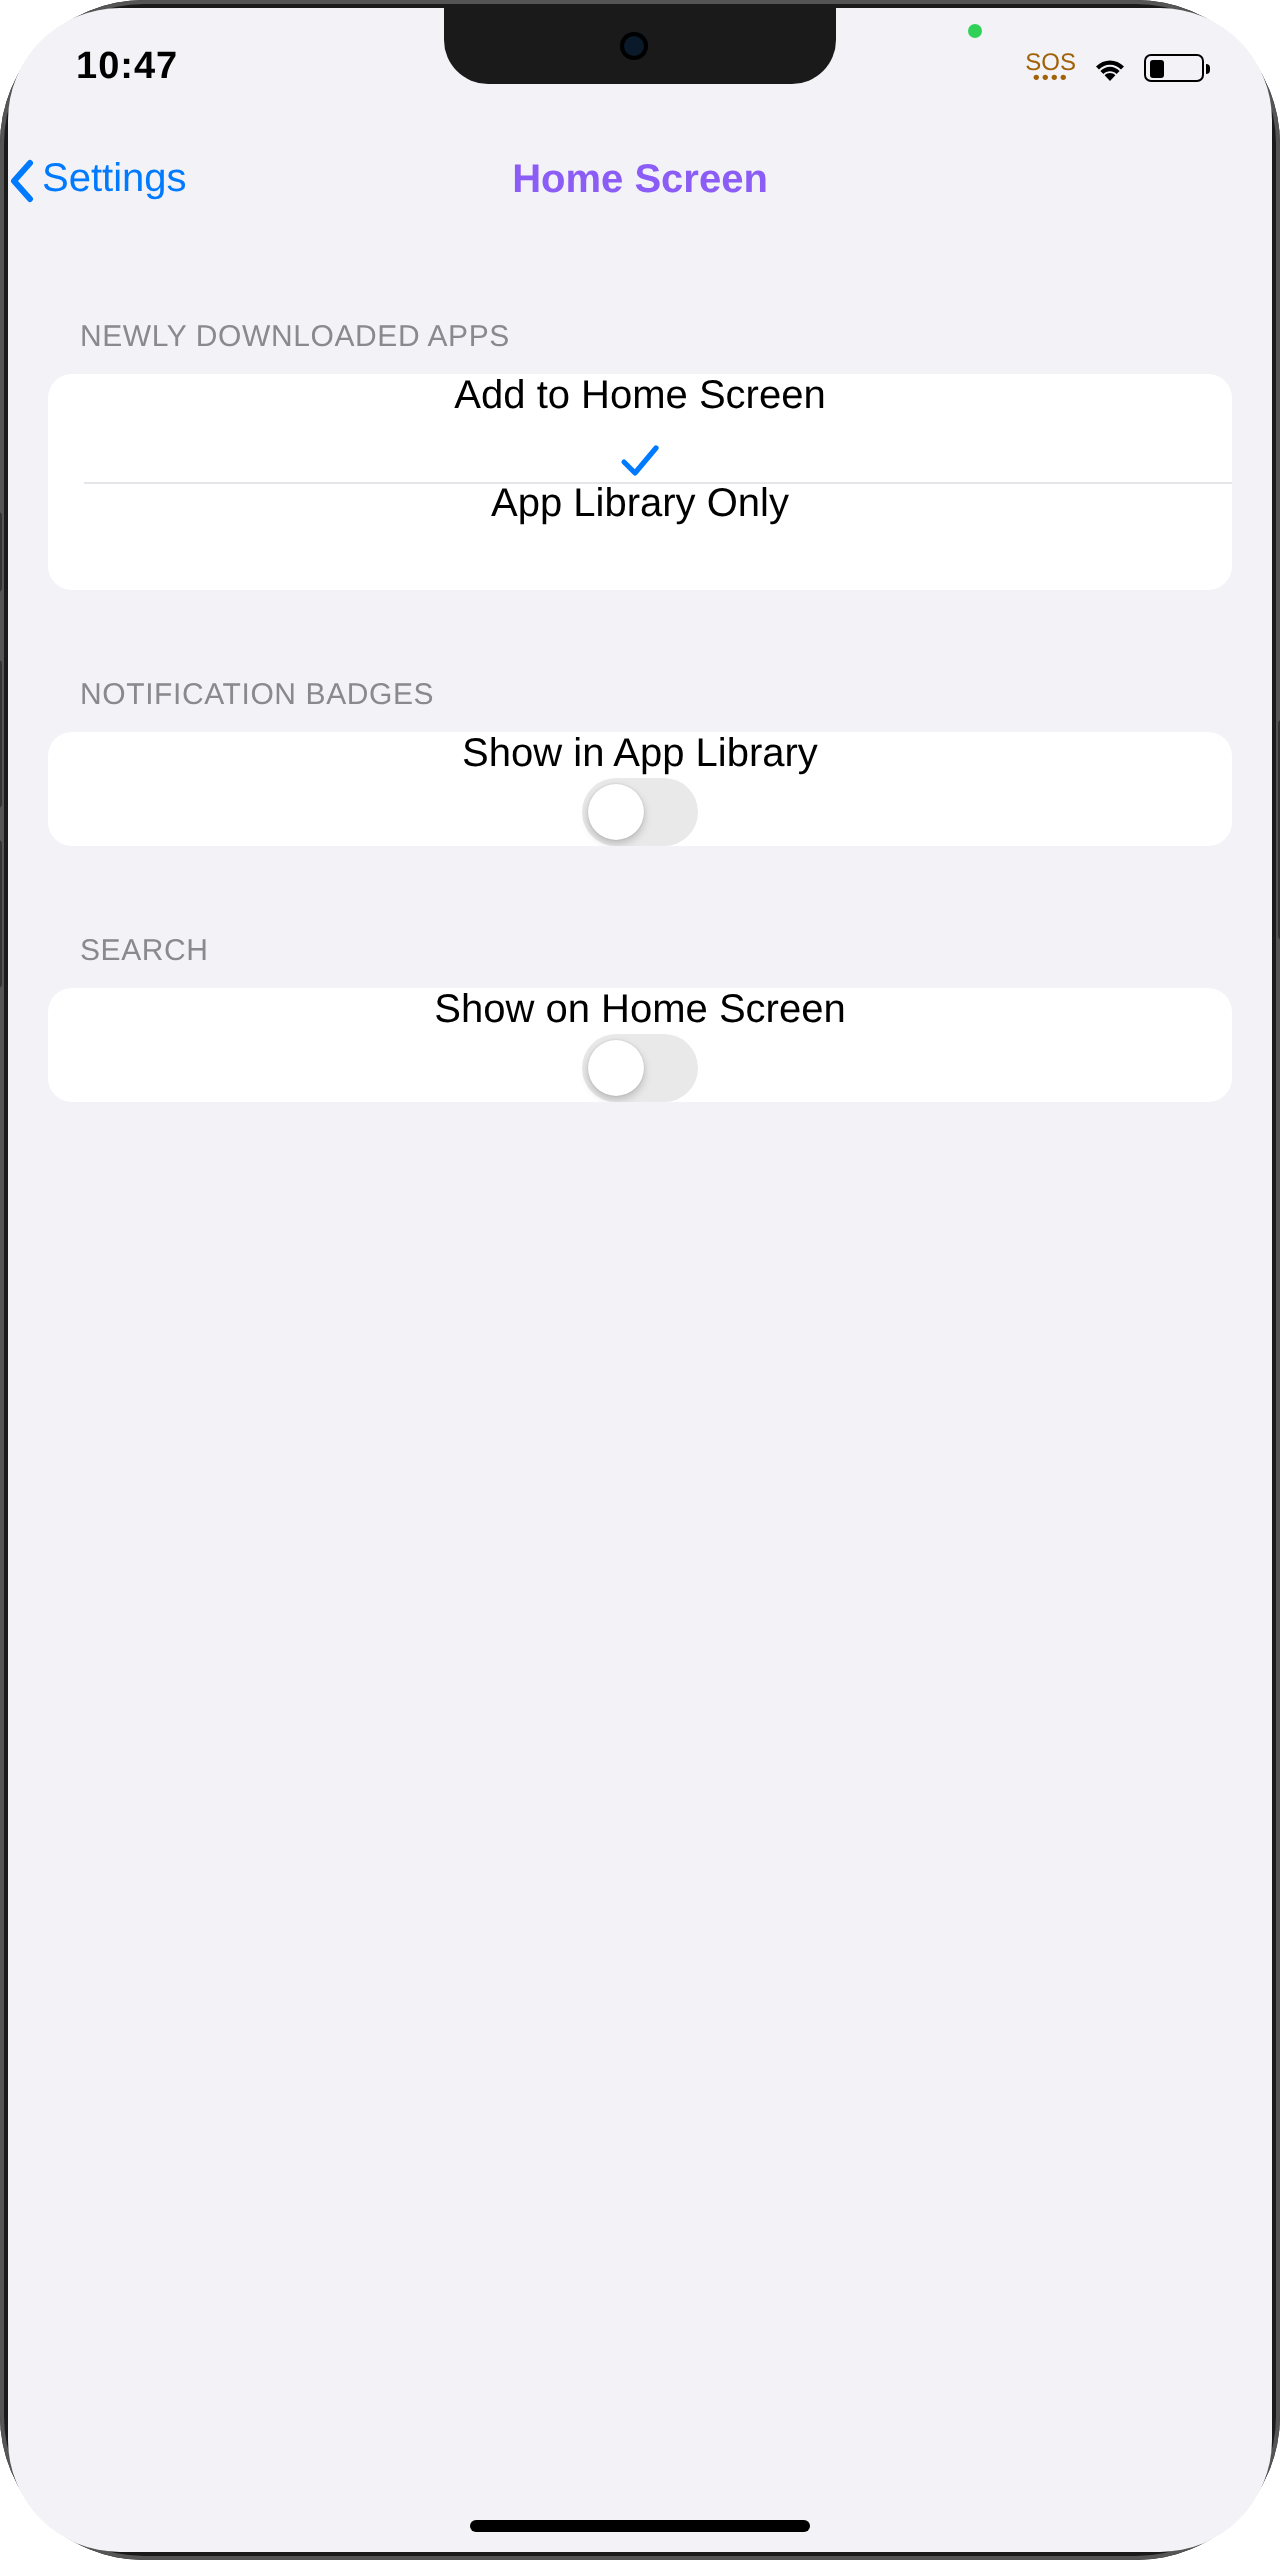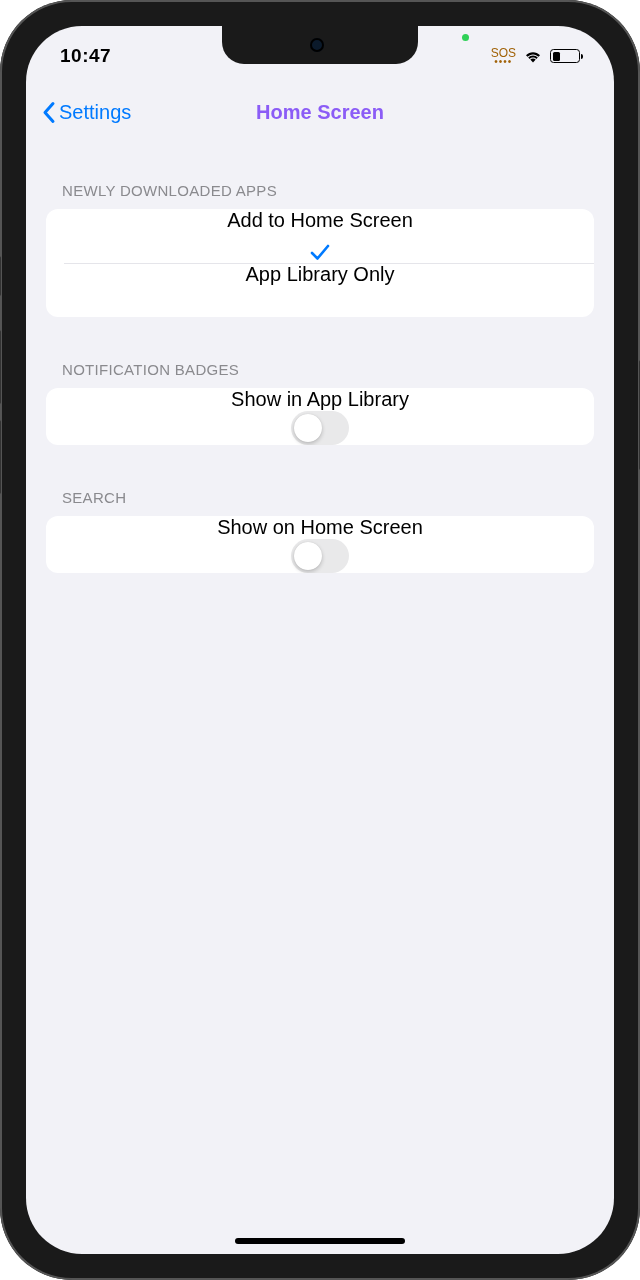--- a/index.html
+++ b/index.html
@@ -9,21 +9,21 @@
       width: 640px;
       height: 1280px;
       position: relative;
       overflow: hidden;
     }
     .phone-frame {
       width: 640px;
       height: 1280px;
       background: #1a1a1a;
       border-radius: 72px;
-      padding: 26px;
+      padding: 4px;
       position: relative;
       box-shadow: inset 0 0 0 2px #555;
     }
     .screen {
       width: 100%;
       height: 100%;
       background: #f2f2f7;
       border-radius: 56px;
       overflow: hidden;
       position: relative;
@@ -96,21 +96,21 @@
 
     .nav-bar {
       height: 52px;
       position: relative;
       display: flex;
       align-items: center;
       justify-content: center;
     }
     .back-button {
       position: absolute;
-      left: 16px; top: 50%;
+      left: 0; top: 50%;
       transform: translateY(-50%);
       display: flex; align-items: center;
       color: #007aff;
       font-size: 20px;
       gap: 3px;
     }
     .back-chevron { width: 14px; height: 22px; }
     .nav-title {
       font-size: 20px;
       font-weight: 600;

